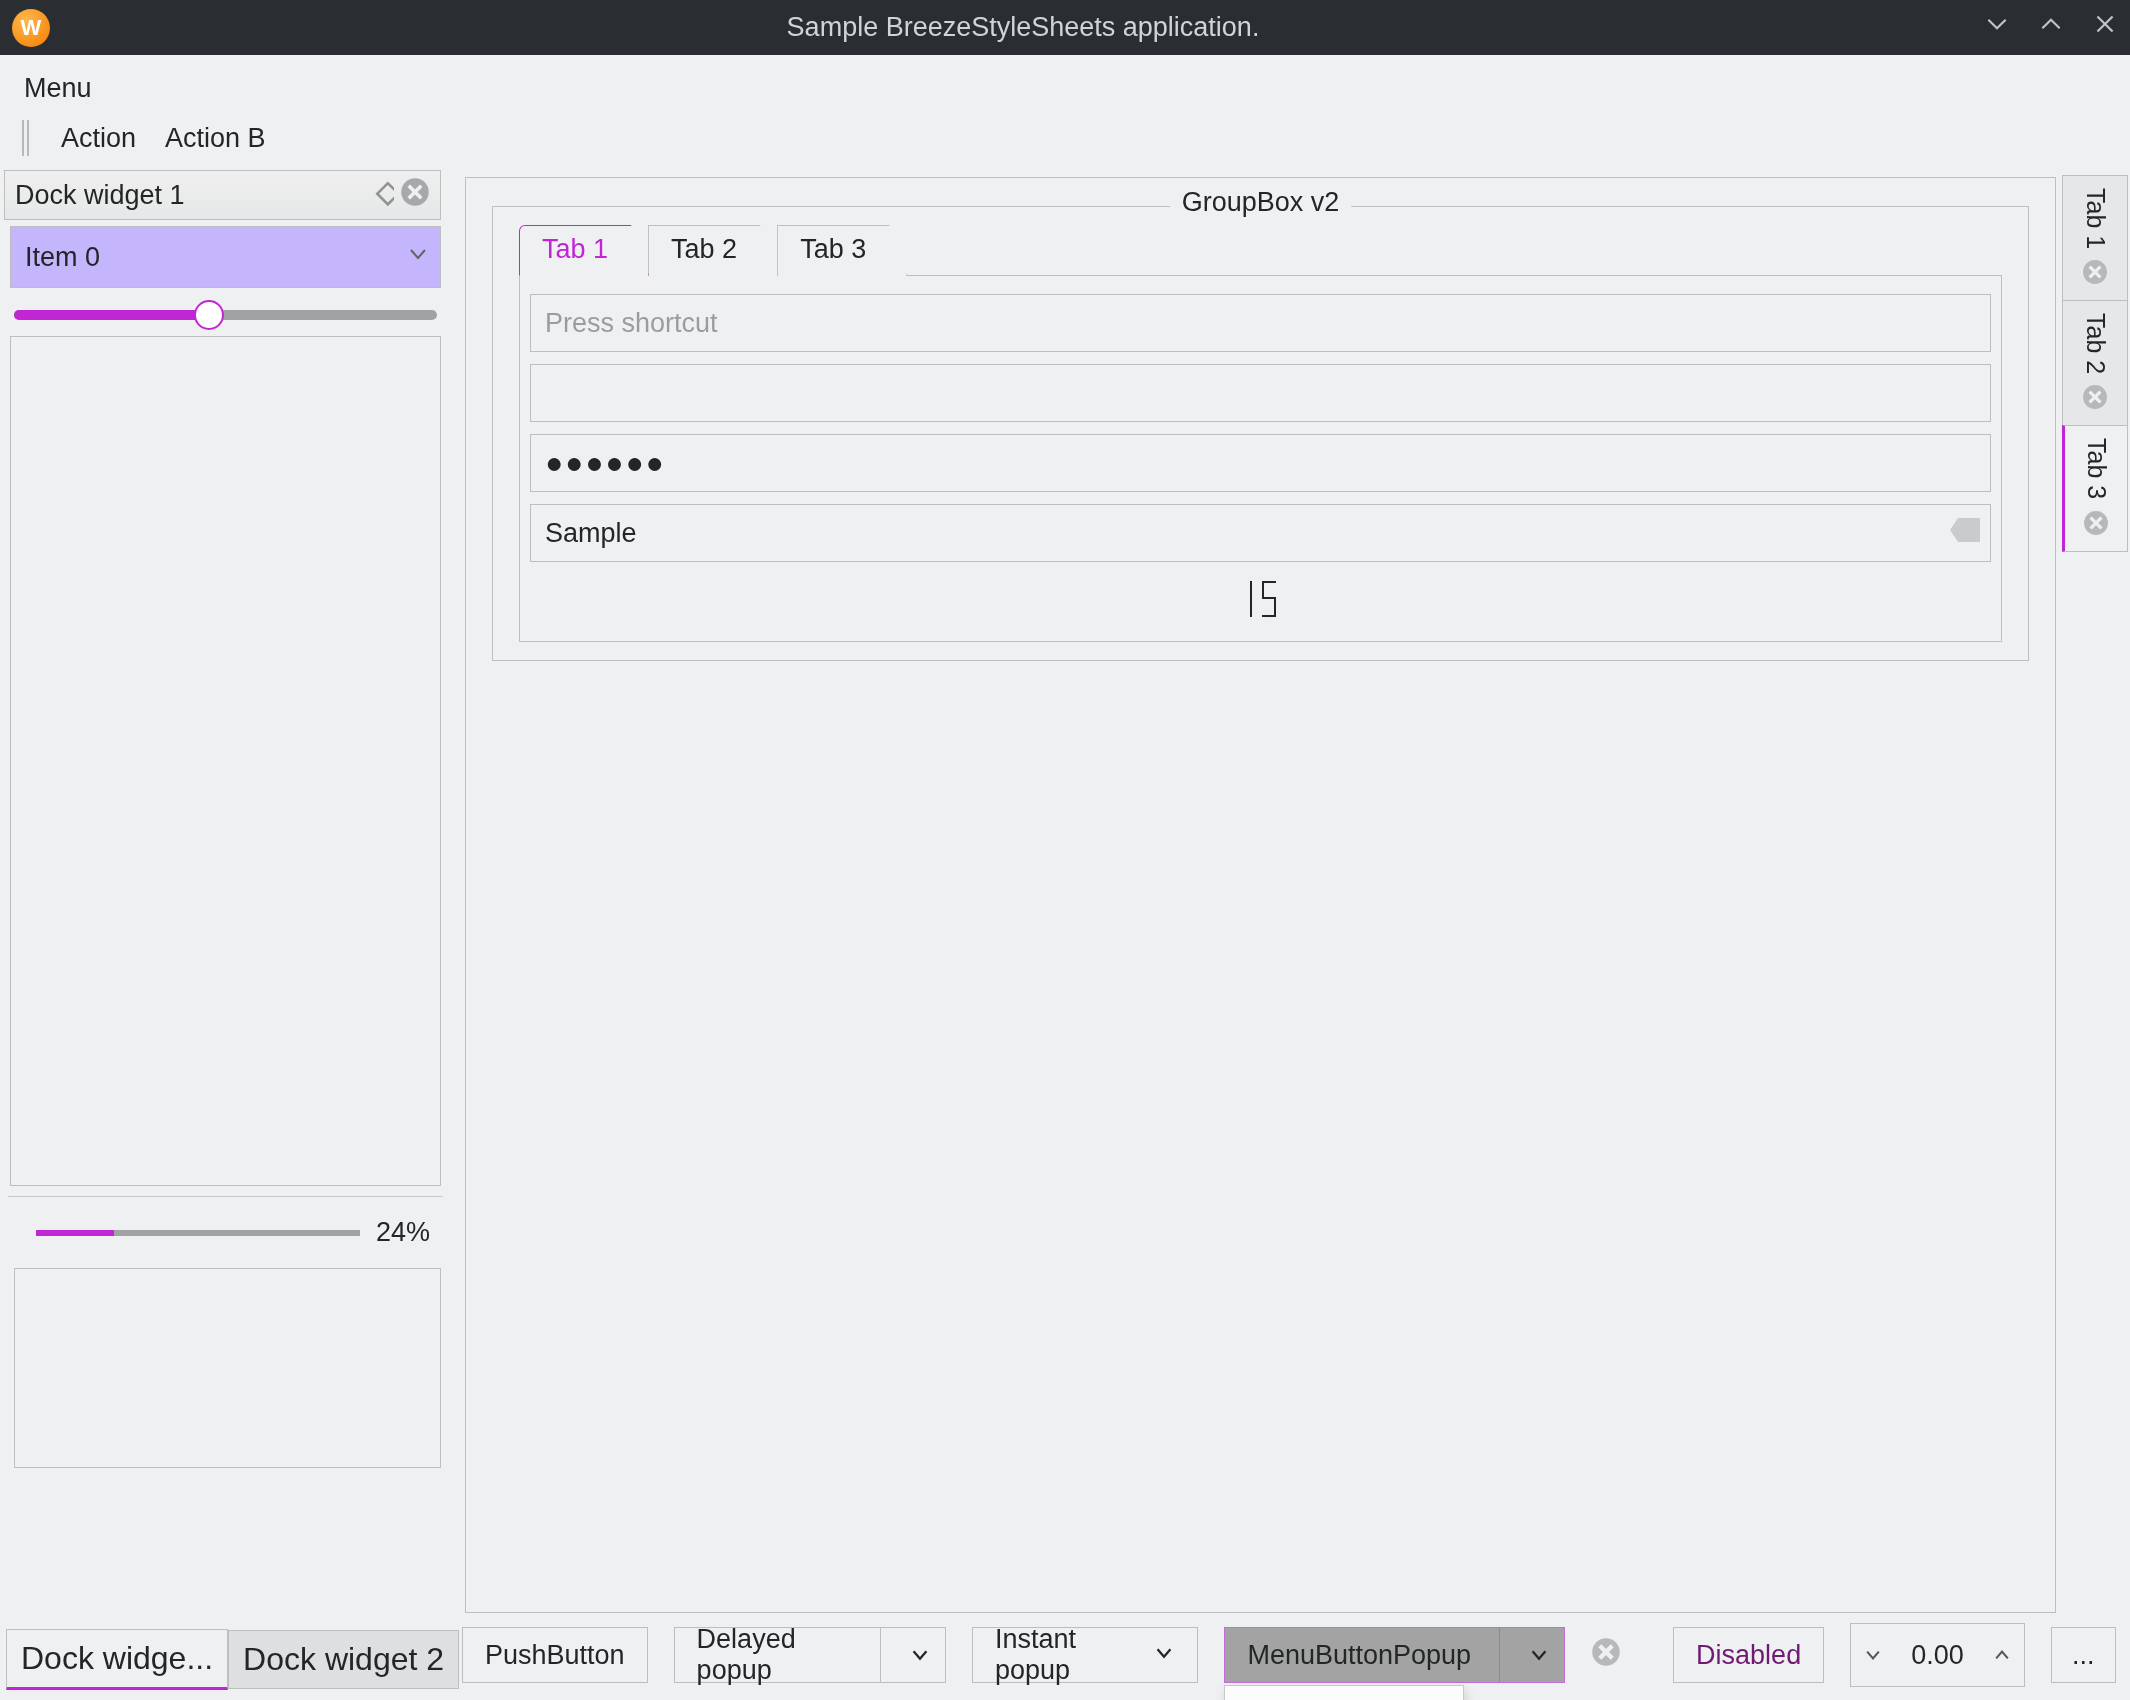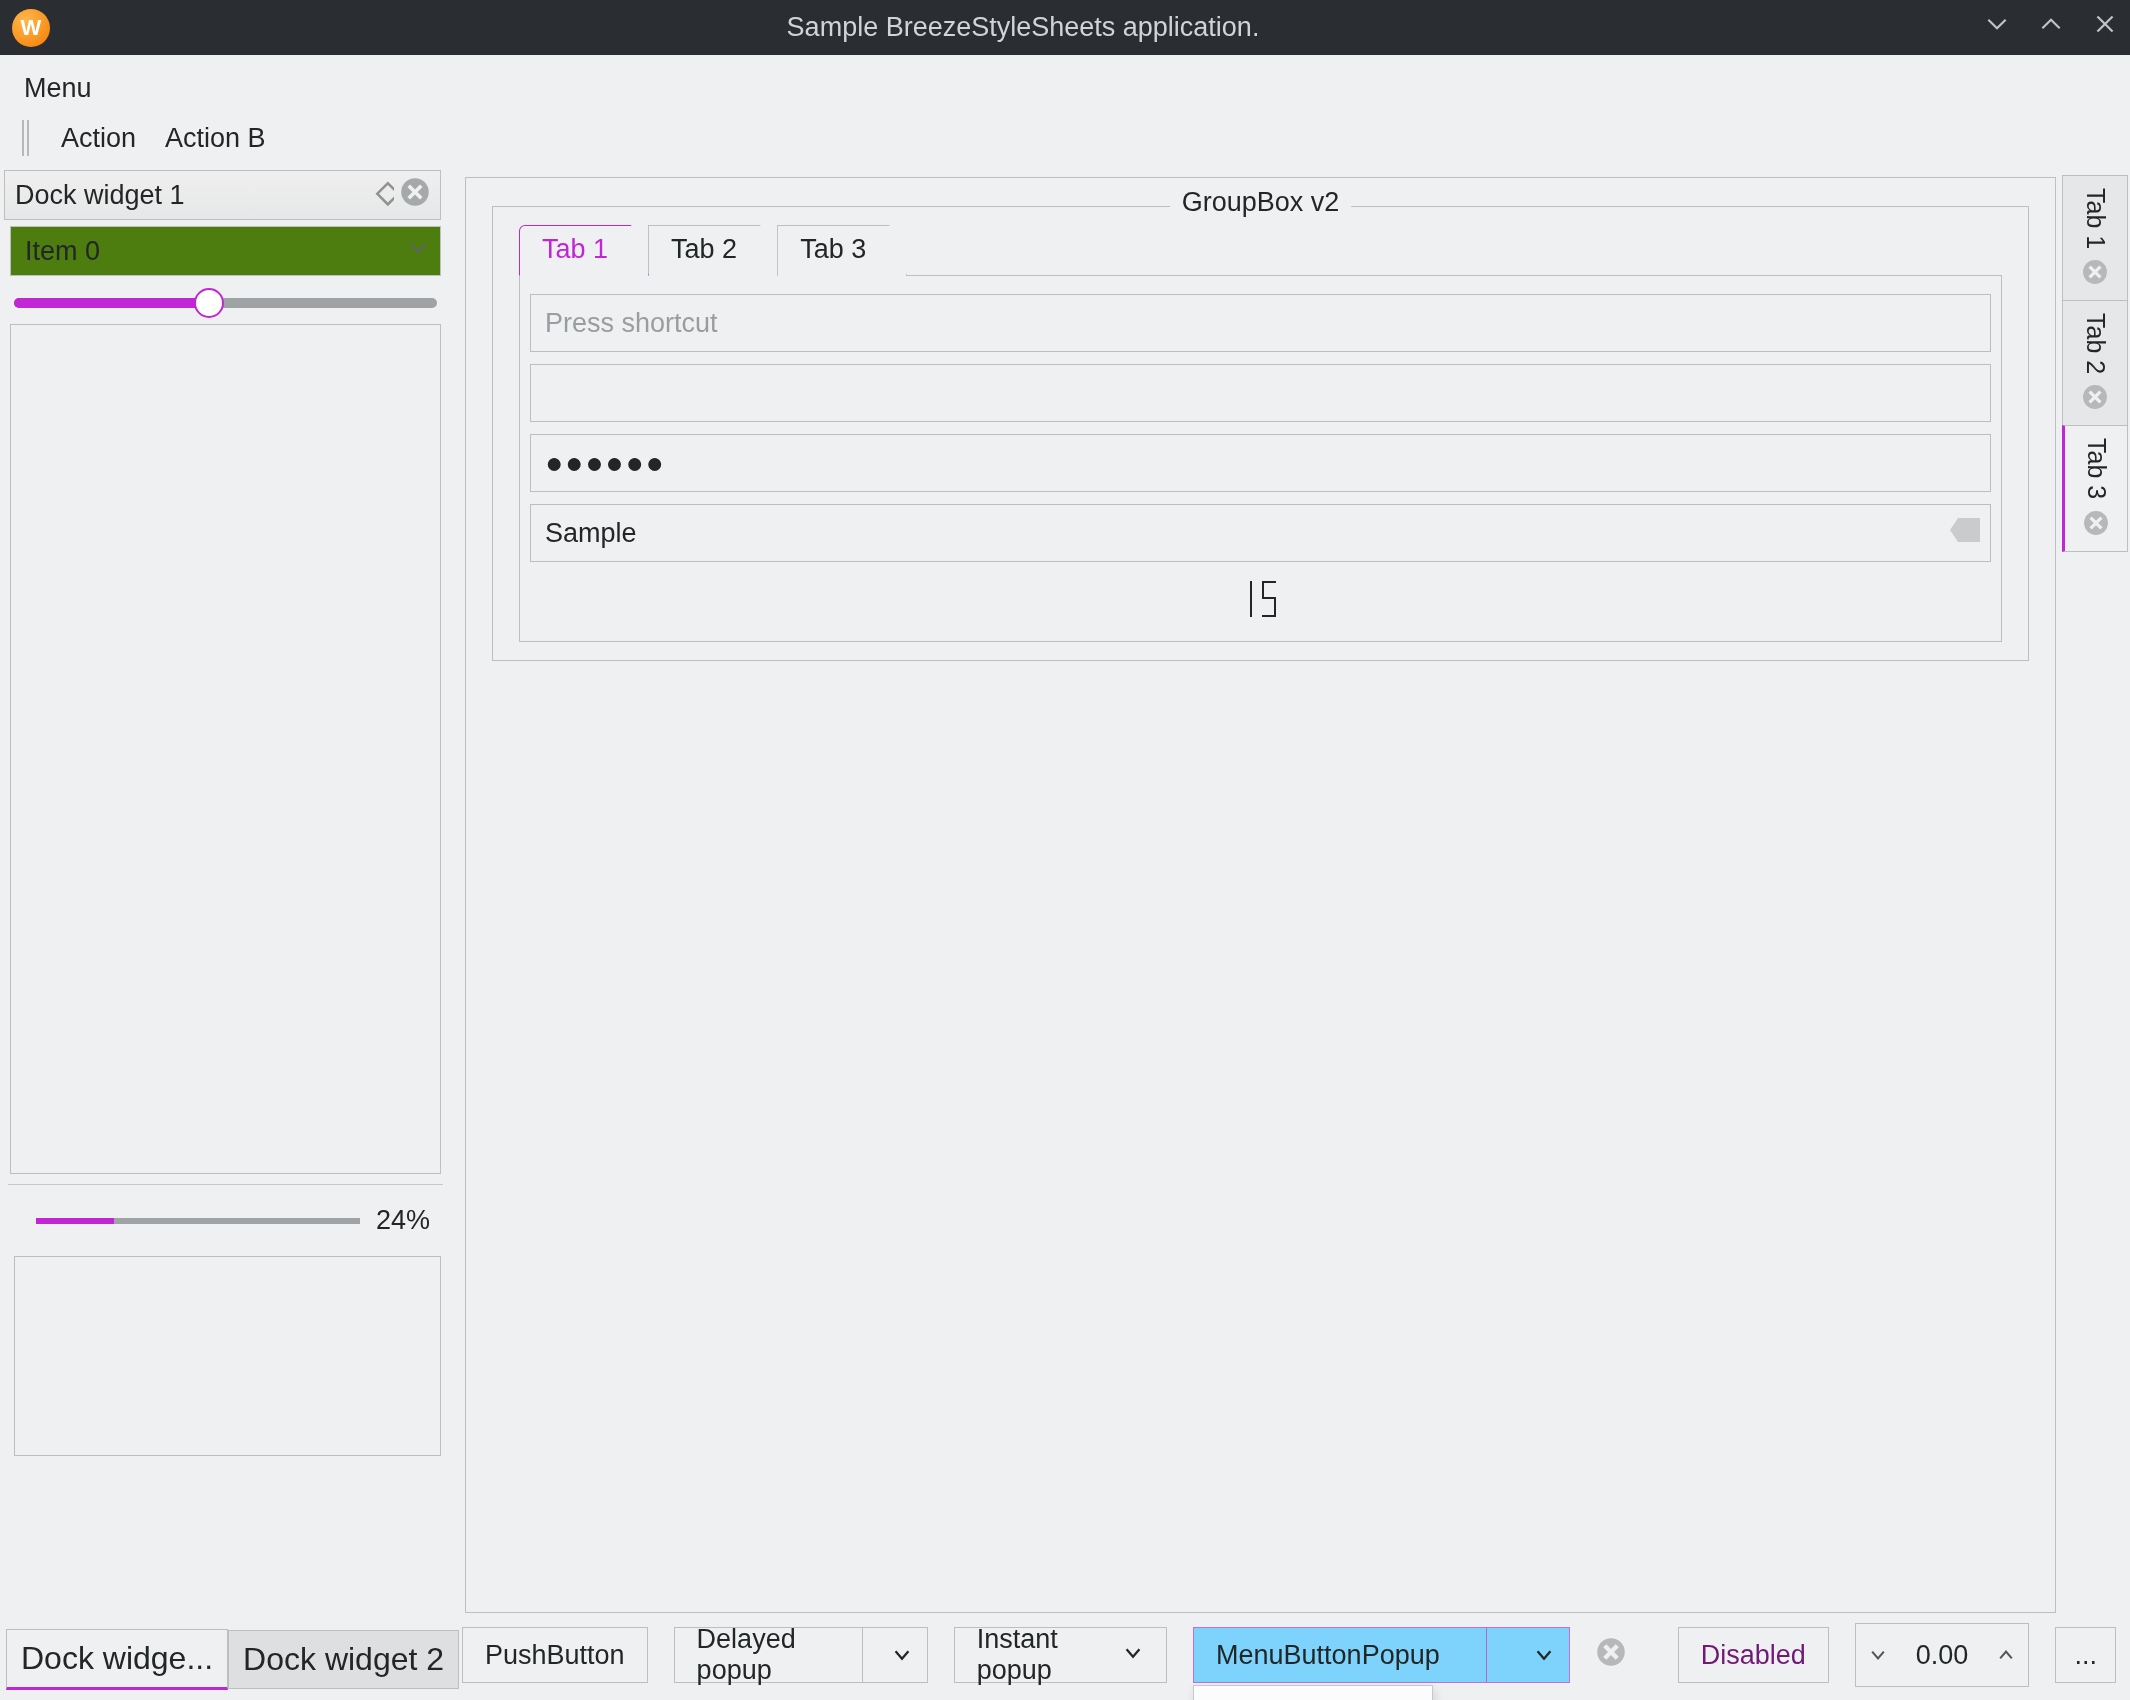--- a/index.html
+++ b/index.html
@@ -32,21 +32,21 @@
 .dock-header .spacer { flex:1; }
 .dock-header svg { width: 30px; height:30px; }
 .dock-header .dock-float-icon { margin-right: 6px; }
 .dock-header .dock-close-icon circle { fill:#a6a9ab; }
 .dock-header .dock-close-icon path { stroke:#eff0f1; stroke-width:3; }
 
 
 .dock-body { padding: 6px 10px 6px 10px; display:flex; flex-direction:column; gap: 14px; }
 
 
-.combo { height: 50px; border:1px solid #bcbebf; background:#4d7c0f; display:flex; align-items:center; padding:0 14px; position:relative; }
+.combo { height: 62px; border:1px solid #bcbebf; background:#c4b5fd; display:flex; align-items:center; padding:0 14px; position:relative; }
 .combo .chev { position:absolute; right:10px; }
 .chev svg { width:24px; height:24px; stroke:#606366; stroke-width:2; fill:none; }
 
 
 .slider-wrap { padding: 8px 4px 4px 4px; }
 .slider-track { height: 10px; background:#a0a3a6; border-radius:5px; position:relative; }
 .slider-fill { position:absolute; left:0; top:0; bottom:0; background:#c026d3; border-radius:5px; width:46%; }
 .slider-thumb { position:absolute; width:30px; height:30px; background:#fff; border:2px solid #c026d3; border-radius:50%; top:50%; transform:translate(-50%,-50%); left:46%; }
 
 
@@ -96,21 +96,21 @@
 
 .bottombar { position: absolute; left:0; right:0; bottom:0; height: 77px; display:flex; align-items:flex-start; padding-top:6px;}
 .dock-tabs-bl { display:flex; align-items:center; margin-left: 6px; }
 .dock-tab-bl { padding: 10px 14px; border:1px solid #bcbebf; background:#eff0f1; font-size:32px; }
 .dock-tab-bl.active { background:#eff0f1; border-bottom:3px solid #c026d3; }
 .dock-tab-bl.inactive { background:#dedfe0; }
 
 .bottom-buttons { display:flex; gap: 26px; margin-left: auto; padding-right: 14px; align-items:center; position:absolute; left:462px; right:0; top:0;}
 .btn { height: 56px; border:1px solid #bcbebf; background:#eff0f1; padding: 0 22px; display:flex; align-items:center; gap: 14px; font-size:27px; }
 .btn .chev-sm svg { width:22px; height:22px; stroke:#232627; stroke-width:2.5; fill:none; }
-.btn.highlight { background:#7dd3fc; border-color:#c36dd9;gap:32px; }
+.btn.highlight { background:#a3a3a3; border-color:#c36dd9; }
 .btn.disabled { color:#701a75; }
 .btn.segmented { padding-right:0; }
 .btn.segmented .seg-div { width:1px; align-self:stretch; background:#bcbebf; margin-left:14px;}
 .btn.segmented .seg-arrow { padding: 0 14px; display:flex; align-items:center;}
 
 .icon-x-btn svg{ width:30px;height:30px;}
 .icon-x-btn circle{fill:#b6b8ba;}
 .icon-x-btn path{stroke:#eff0f1;stroke-width:3.5;}
 
 .spin { height:64px; border:1px solid #bcbebf; display:flex; align-items:center; }

